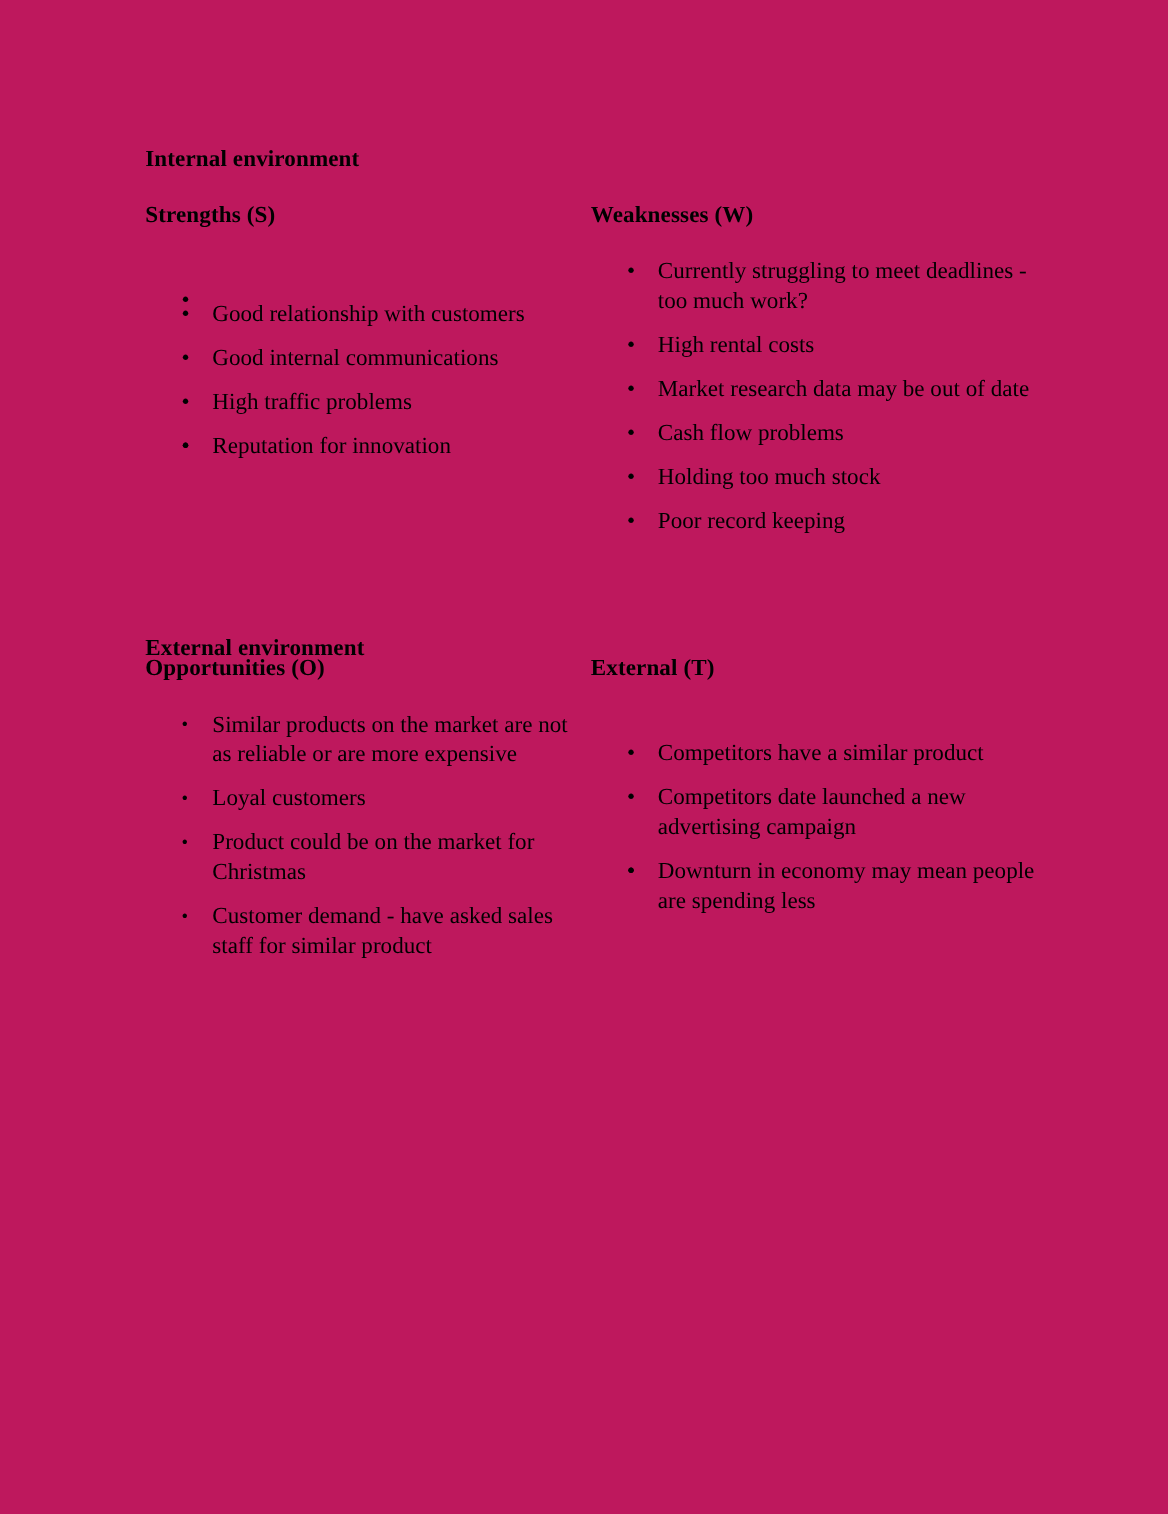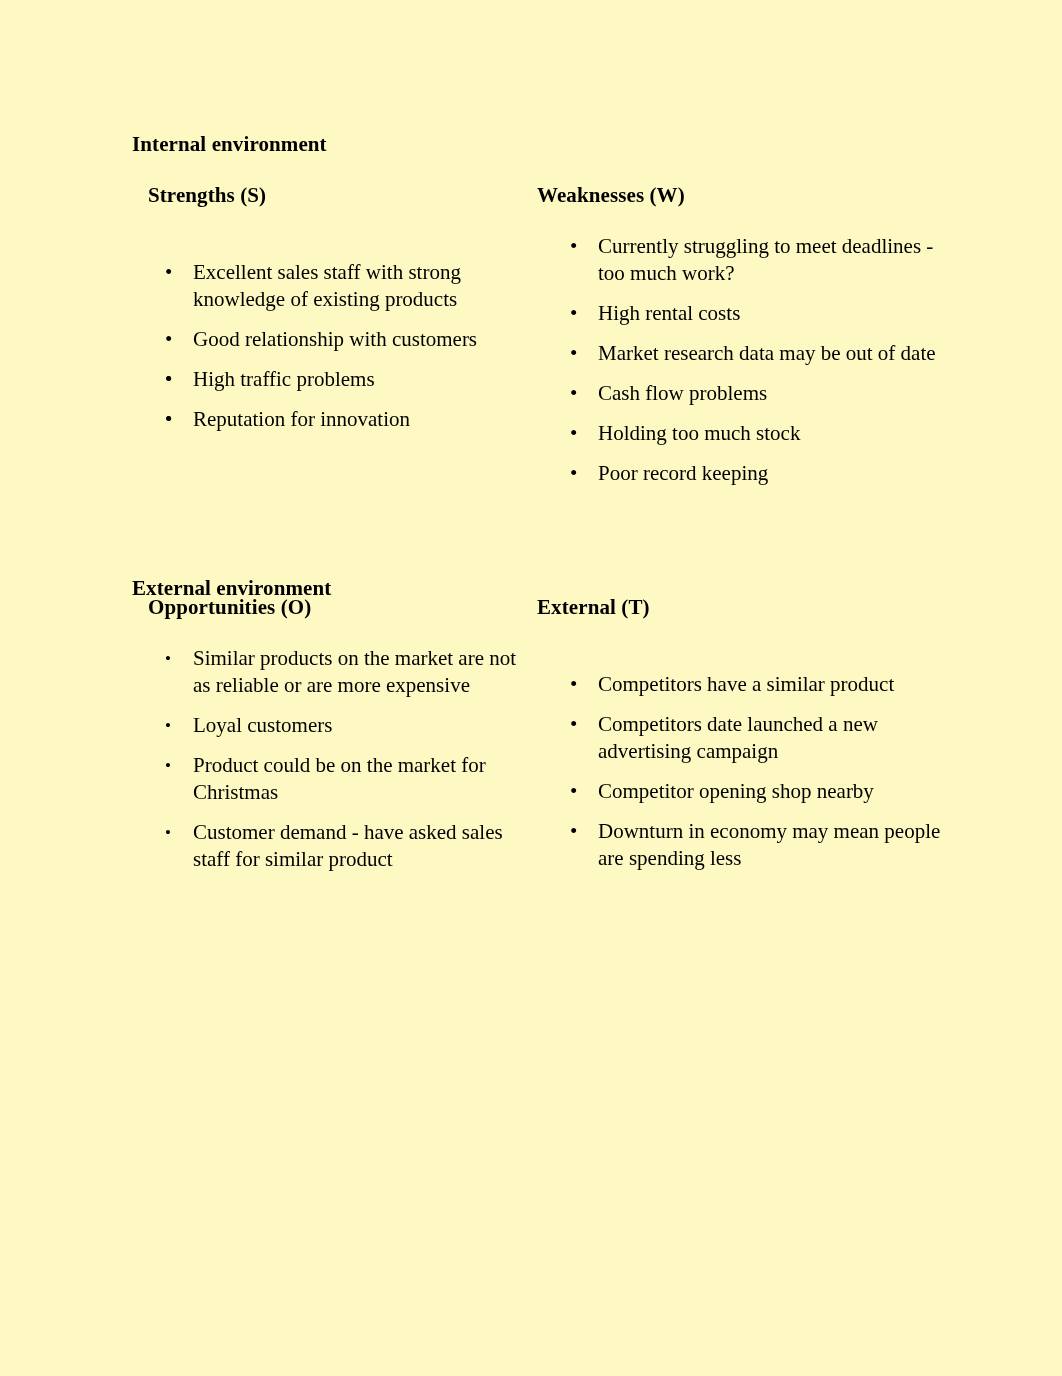--- a/index.html
+++ b/index.html
@@ -16,21 +16,21 @@
     position: relative;
     overflow: hidden;
   }
 
   .page {
     position: absolute;
     top: 0;
     left: 0;
     width: 1062px;
     height: 1376px;
-    background: #fef9c3;
+    background: #be185d;
   }
 
   
   .section-heading {
     position: absolute;
     left: 132px;
     font-size: 21px;
     font-weight: bold;
     line-height: 26px;
     letter-spacing: 0.1px;
@@ -39,21 +39,21 @@
 
   
   .quad-heading {
     position: absolute;
     font-size: 21px;
     font-weight: bold;
     line-height: 26px;
     letter-spacing: 0.1px;
     white-space: nowrap;
   }
-  .quad-heading.col-left  { left: 148px; }
+  .quad-heading.col-left  { left: 132px; }
   .quad-heading.col-right { left: 537px; }
 
   
   .bullet-list {
     position: absolute;
     margin: 0;
     padding: 0;
     list-style: none;
   }
   .bullet-list.col-left  { left: 132px; width: 400px; }
@@ -102,27 +102,27 @@
 <div class="page">
 
   <div class="section-heading" id="heading-internal">Internal environment</div>
 
   <div class="quad-heading col-left" id="heading-strengths">Strengths (S)</div>
 
   <div class="quad-heading col-right" id="heading-weaknesses">Weaknesses (W)</div>
 
   <ul class="bullet-list col-left" id="list-strengths">
     <li class="bullet-item">
-      <span class="bullet-mark">•</span><span>Excellent sales staff with strong knowledge of existing products</span>
+      <span class="bullet-mark">•</span>
     </li>
     <li class="bullet-item">
       <span class="bullet-mark">•</span><span>Good relationship with customers</span>
     </li>
     <li class="bullet-item">
-      <span class="bullet-mark">•</span>
+      <span class="bullet-mark">•</span><span>Good internal communications</span>
     </li>
     <li class="bullet-item">
       <span class="bullet-mark">•</span><span>High traffic problems</span>
     </li>
     <li class="bullet-item">
       <span class="bullet-mark">•</span>
     </li>
     <li class="bullet-item">
       <span class="bullet-mark">•</span><span>Reputation for innovation</span>
     </li>
@@ -171,20 +171,20 @@
   </ul>
 
   <ul class="bullet-list col-right" id="list-threats">
     <li class="bullet-item">
       <span class="bullet-mark">•</span><span>Competitors have a similar product</span>
     </li>
     <li class="bullet-item">
       <span class="bullet-mark">•</span><span>Competitors date launched a new advertising campaign</span>
     </li>
     <li class="bullet-item">
-      <span class="bullet-mark">•</span><span>Competitor opening shop nearby</span>
+      <span class="bullet-mark">•</span>
     </li>
     <li class="bullet-item">
       <span class="bullet-mark">•</span><span>Downturn in economy may mean people are spending less</span>
     </li>
   </ul>
 
 </div>
 
 </body></html>

